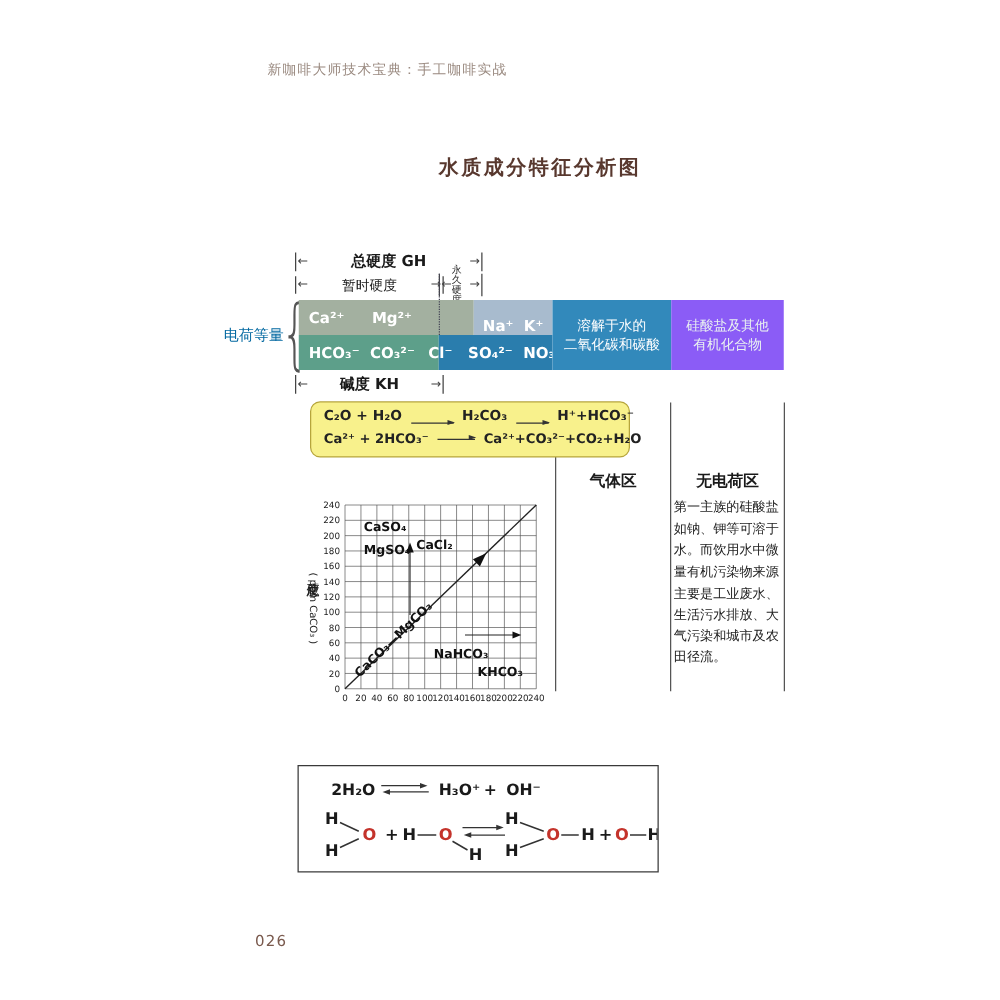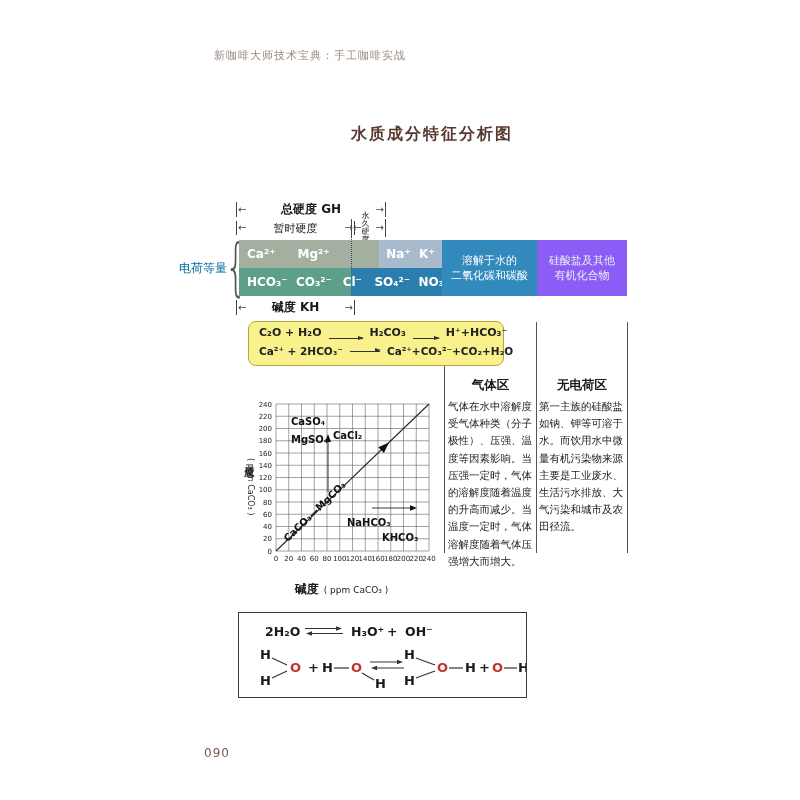--- a/index.html
+++ b/index.html
@@ -87,21 +87,21 @@
       <span class="aR">→</span>
     </div>
 
     <div class="abs" style="left:165px;top:260px;font-size:12px;color:#0369a1;">电荷等量</div>
     <div class="abs brace" style="left:211px;top:239px;">{</div>
 
     <div class="abs blk" style="left: 225px; top: 240px; width: 140px; height: 28px; background: rgb(163, 176, 160);">
       <span style="margin-left:8px;">Ca²⁺</span>
       <span style="margin-left:22px;">Mg²⁺</span>
     </div>
-    <div class="abs blk" style="left: 365px; top: 240px; width: 63px; height: 28px; justify-content: center; background: rgb(168, 187, 206);">
+    <div class="abs blk" style="left: 365px; top: 240px; width: 63px; height: 28px; justify-content: center; background: rgb(168, 187, 206); align-items: flex-end;">
       <span>Na⁺  K⁺</span>
     </div>
 
     <div class="abs blk" style="left: 225px; top: 268px; width: 112px; height: 28px; background: rgb(93, 159, 138);">
       <span style="margin-left:8px;">HCO₃⁻  CO₃²⁻</span>
     </div>
     <div class="abs blk" style="left: 337px; top: 268px; width: 91px; height: 28px; justify-content: center; background: rgb(42, 125, 173);">
       <span>Cl⁻   SO₄²⁻  NO₃⁻</span>
     </div>
 
@@ -189,27 +189,22 @@
     <text class="anno" x="52" y="70">MgSO₄</text>
     <text class="anno" x="94" y="66">CaCl₂</text>
     <text class="anno" x="78" y="141" text-anchor="middle" transform="rotate(-44 78 141)">CaCO₃—MgCO₃</text>
     <text class="anno" x="108" y="153">NaHCO₃</text>
     <text class="anno" x="143" y="168">KHCO₃</text>
   </svg>
 
   <div class="abs ylab" style="left:229px;top:428px;height:118px;">
     <span class="main">总硬度</span><span class="unit">( ppm CaCO₃ )</span>
   </div>
-  <div class="abs xlab" style="left:225px;top:578px;width:205px;">
-    <span class="main">碱度</span>
-    <span class="unit">( ppm CaCO₃ )</span>
-  </div>
 
   <div class="abs zone-title" style="left:431px;top:377px;width:91px;">气体区</div>
-  <div class="abs zone-text" style="left:434px;top:398px;width:84px;">气体在水中溶解度受气体种类（分子极性）、压强、温度等因素影响。当压强一定时，气体的溶解度随着温度的升高而减少。当温度一定时，气体溶解度随着气体压强增大而增大。</div>
 
   <div class="abs zone-title" style="left:523px;top:377px;width:90px;font-family:Liberation Mono, monospace;">无电荷区</div>
   <div class="abs zone-text" style="left:525px;top:398px;width:84px;">第一主族的硅酸盐如钠、钾等可溶于水。而饮用水中微量有机污染物来源主要是工业废水、生活污水排放、大气污染和城市及农田径流。</div>
 
   <div class="abs bbox" style="left:224px;top:612px;width:287px;height:84px;">
     <svg class="bbox-svg" width="287" height="84" viewBox="0 0 287 84">
 
       <text class="eq1t" x="26" y="23">2H₂O</text>
       <line class="eqarrow" x1="66" y1="15.5" x2="100" y2="15.5"></line>
       <polygon points="103,15.5 97,13.3 97,17.7" fill="#333"></polygon>
@@ -245,15 +240,15 @@
       <line class="bond" x1="210" y1="55" x2="224" y2="55"></line>
       <text class="atomH" x="226" y="59">H</text>
       <text class="atomH" x="240" y="59">+</text>
 
       <text class="atomO" x="253" y="59">O</text>
       <line class="bond" x1="265" y1="55" x2="278" y2="55"></line>
       <text class="atomH" x="279" y="59">H</text>
     </svg>
   </div>
 
-  <div class="abs page-num">090</div>
+  <div class="abs page-num">026</div>
 
 </div>
 
 </body></html>

